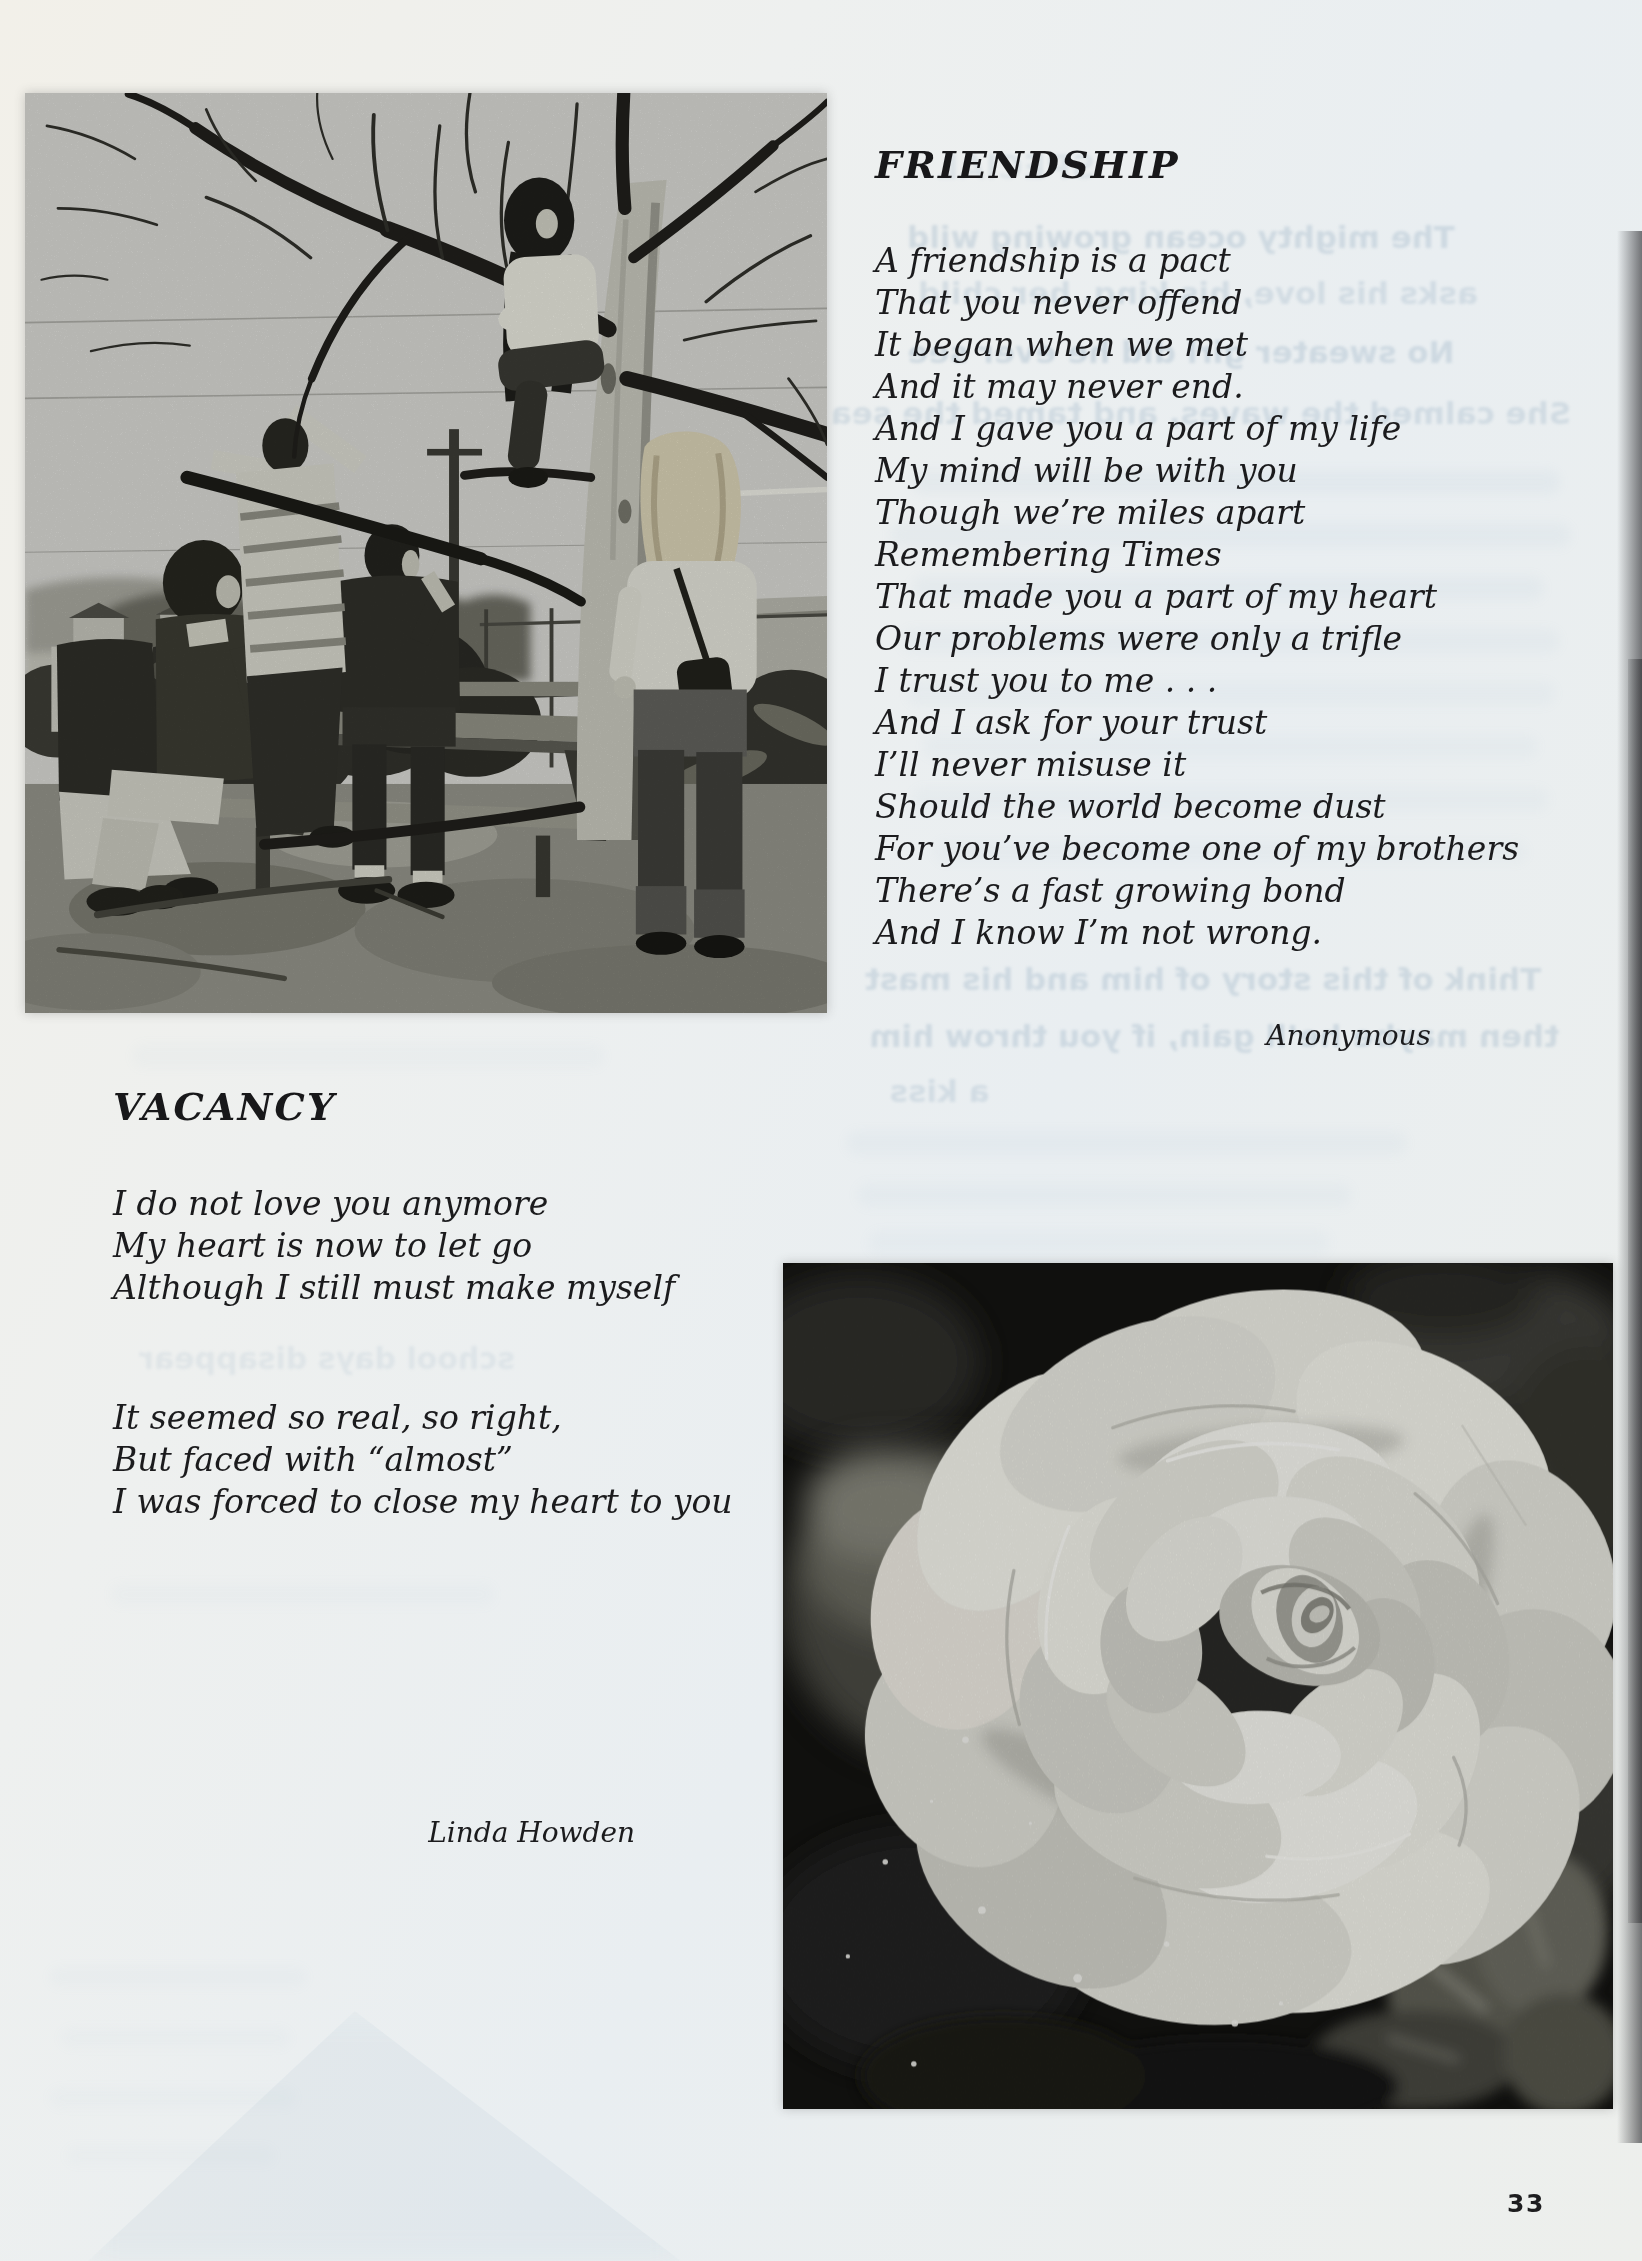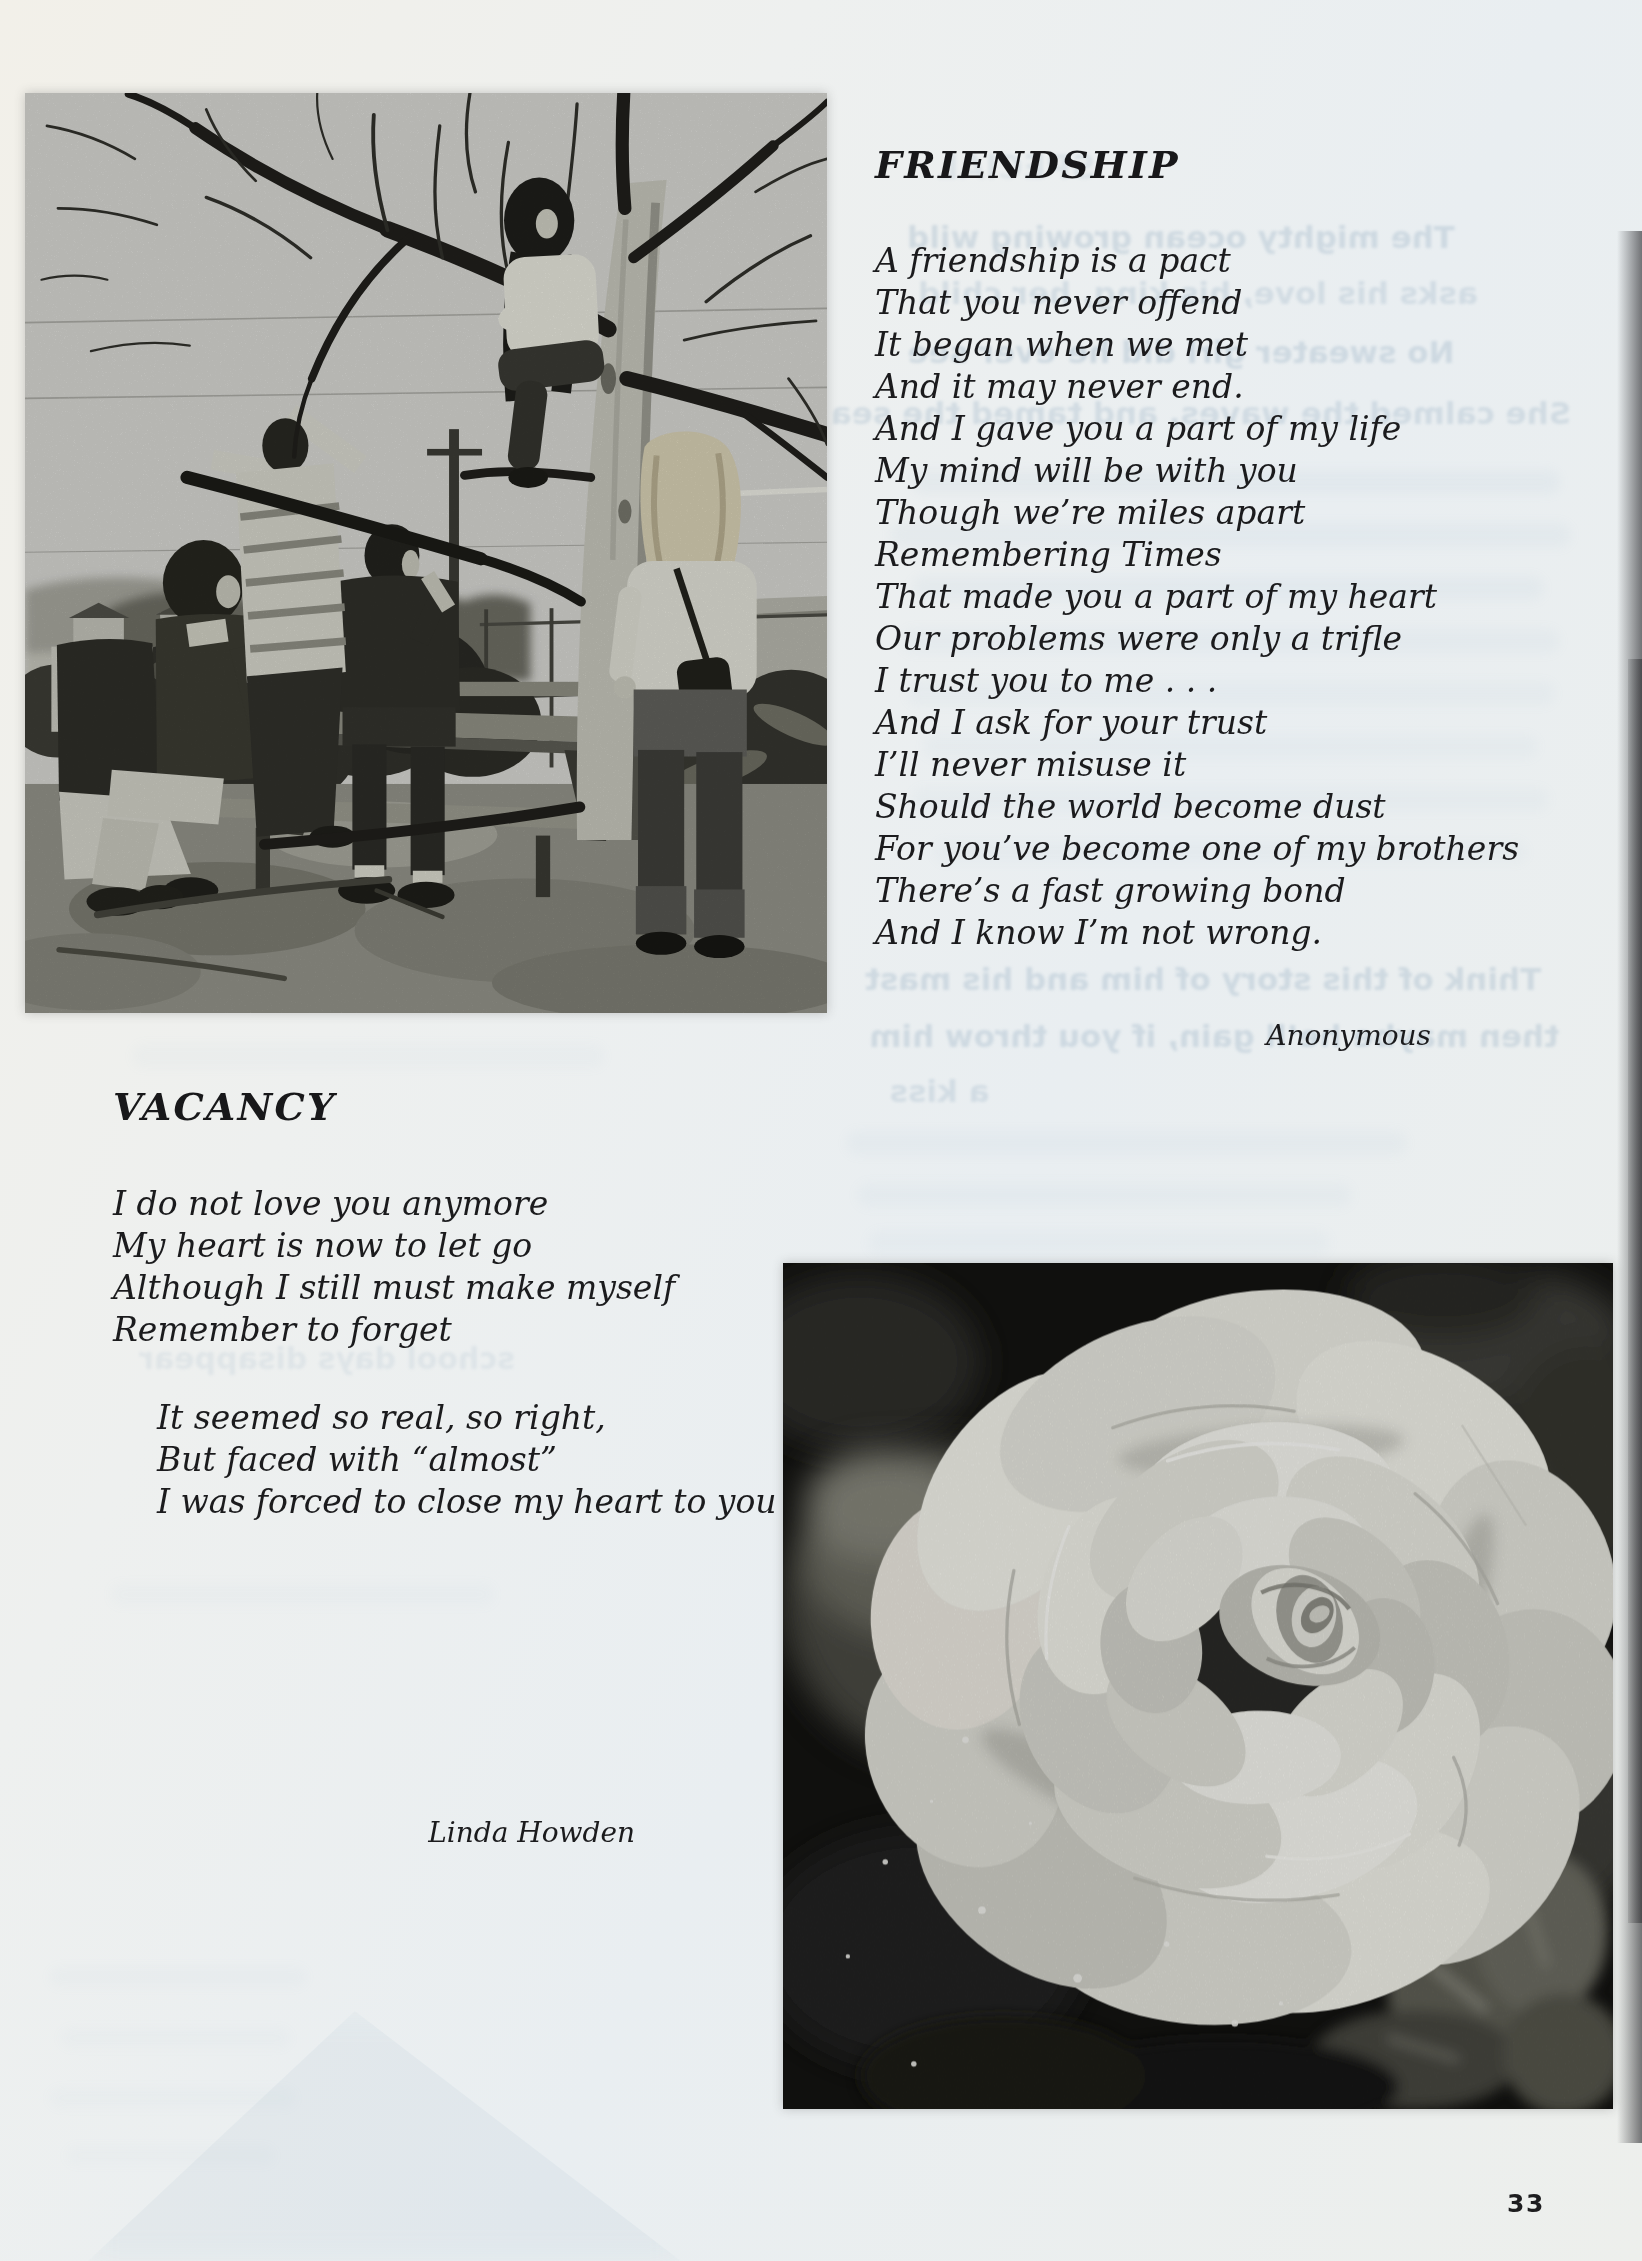--- a/index.html
+++ b/index.html
@@ -14,21 +14,21 @@
   .photo-rose{left:783px;top:1263px;width:830px;height:846px;box-shadow:0 0 10px rgba(60,60,60,.25);}
   .title{
     position:absolute;font-style:italic;font-weight:bold;font-size:38px;
     letter-spacing:2.2px;text-align:left;white-space:nowrap;color:#18181a;
   }
   .friendship-title{left:875px;top:142px;width:681px;}
   .vacancy-title{left:113px;top:1084px;width:615px;}
   .poem{position:absolute;font-style:italic;font-size:33px;line-height:42px;white-space:pre;color:#1b1b1d;}
   .friendship-poem{left:875px;top:240px;width:739px;}
   .vacancy-s1{left:113px;top:1183px;width:670px;}
-  .vacancy-s2{left:113px;top:1397px;width:670px;margin-left:44px;}
+  .vacancy-s2{left:113px;top:1397px;width:670px;}
   .vacancy-s3{left:113px;top:1609px;width:670px;}
   .poem-line{height:42px;}
   .attr{position:absolute;font-style:italic;font-size:28px;text-align:right;white-space:nowrap;color:#1b1b1d;}
   .anonymous{left:875px;top:1019px;width:556px;}
   .linda{left:113px;top:1816px;width:522px;}
   .pagenum{
     position:absolute;left:1507px;top:2189px;width:55px;
     font-family:"DejaVu Sans","Liberation Sans",sans-serif;font-weight:bold;
     font-size:25px;letter-spacing:1.6px;color:#1d1d1f;
   }
@@ -292,21 +292,21 @@
       </g>
       <rect width="1460" height="1675" filter="url(#cgrain)" opacity="0.14"></rect>
     </svg>
   </div>
 
   <div class="title friendship-title">FRIENDSHIP</div>
   <div class="poem friendship-poem"><div class="poem-line">A friendship is a pact</div><div class="poem-line">That you never offend</div><div class="poem-line">It began when we met</div><div class="poem-line">And it may never end.</div><div class="poem-line">And I gave you a part of my life</div><div class="poem-line">My mind will be with you</div><div class="poem-line">Though we’re miles apart</div><div class="poem-line">Remembering Times</div><div class="poem-line">That made you a part of my heart</div><div class="poem-line">Our problems were only a trifle</div><div class="poem-line">I trust you to me . . .</div><div class="poem-line">And I ask for your trust</div><div class="poem-line">I’ll never misuse it</div><div class="poem-line">Should the world become dust</div><div class="poem-line">For you’ve become one of my brothers</div><div class="poem-line">There’s a fast growing bond</div><div class="poem-line">And I know I’m not wrong.</div></div>
   <div class="attr anonymous">Anonymous</div>
 
   <div class="title vacancy-title">VACANCY</div>
-  <div class="poem vacancy-s1"><div class="poem-line">I do not love you anymore</div><div class="poem-line">My heart is now to let go</div><div class="poem-line">Although I still must make myself</div><div class="poem-line">Remember to forget</div></div>
+  <div class="poem vacancy-s1"><div class="poem-line">I do not love you anymore</div><div class="poem-line">My heart is now to let go</div><div class="poem-line">Although I still must make myself</div></div>
   <div class="poem vacancy-s2"><div class="poem-line">It seemed so real, so right,</div><div class="poem-line">But faced with “almost”</div><div class="poem-line">I was forced to close my heart to you</div></div>
   <div class="attr linda">Linda Howden</div>
 
   <div class="photo photo-rose" role="img" aria-label="Black-and-white close-up photograph of a large white rose in full bloom against a dark background, with a soft out-of-focus bud at left">
     <svg viewBox="0 0 1510 1540" width="830" height="846" preserveAspectRatio="none">
       <defs>
         <filter id="rgrain">
             <feTurbulence type="fractalNoise" baseFrequency="0.7" numOctaves="2" stitchTiles="stitch"></feTurbulence>
             <feColorMatrix type="matrix" values="0 0 0 0 0  0 0 0 0 0  0 0 0 0 0  0.8 0.8 0.8 0 0"></feColorMatrix>
           </filter>

